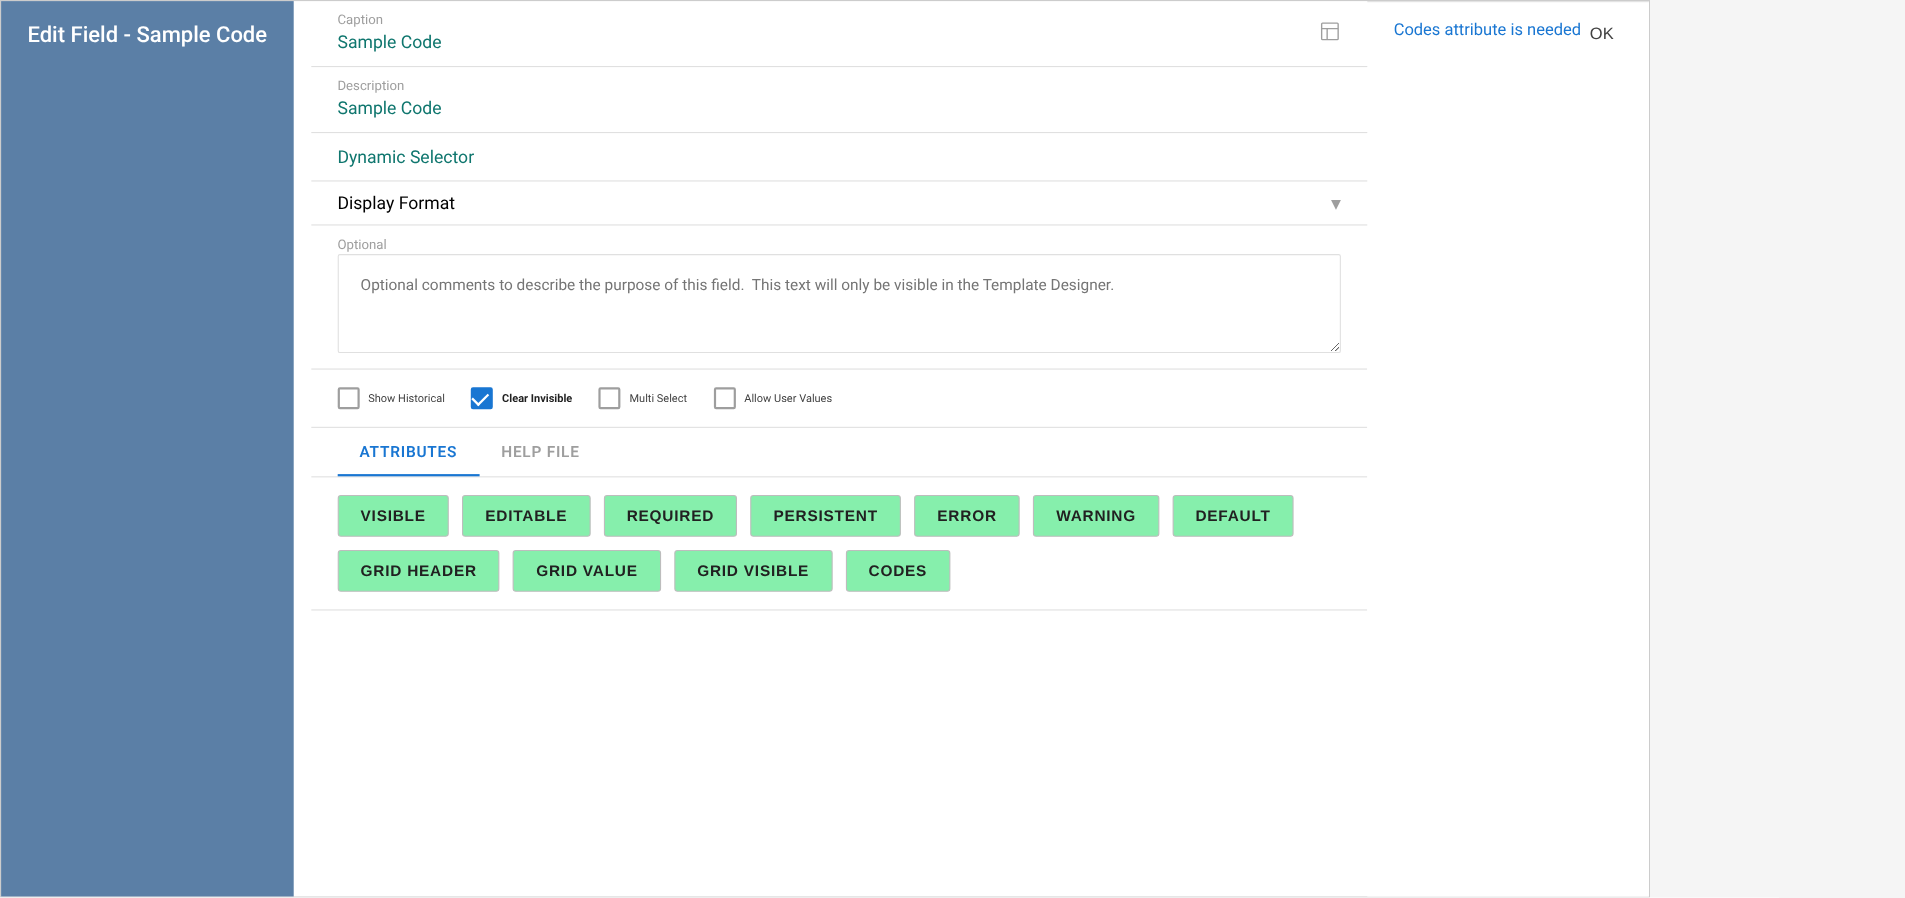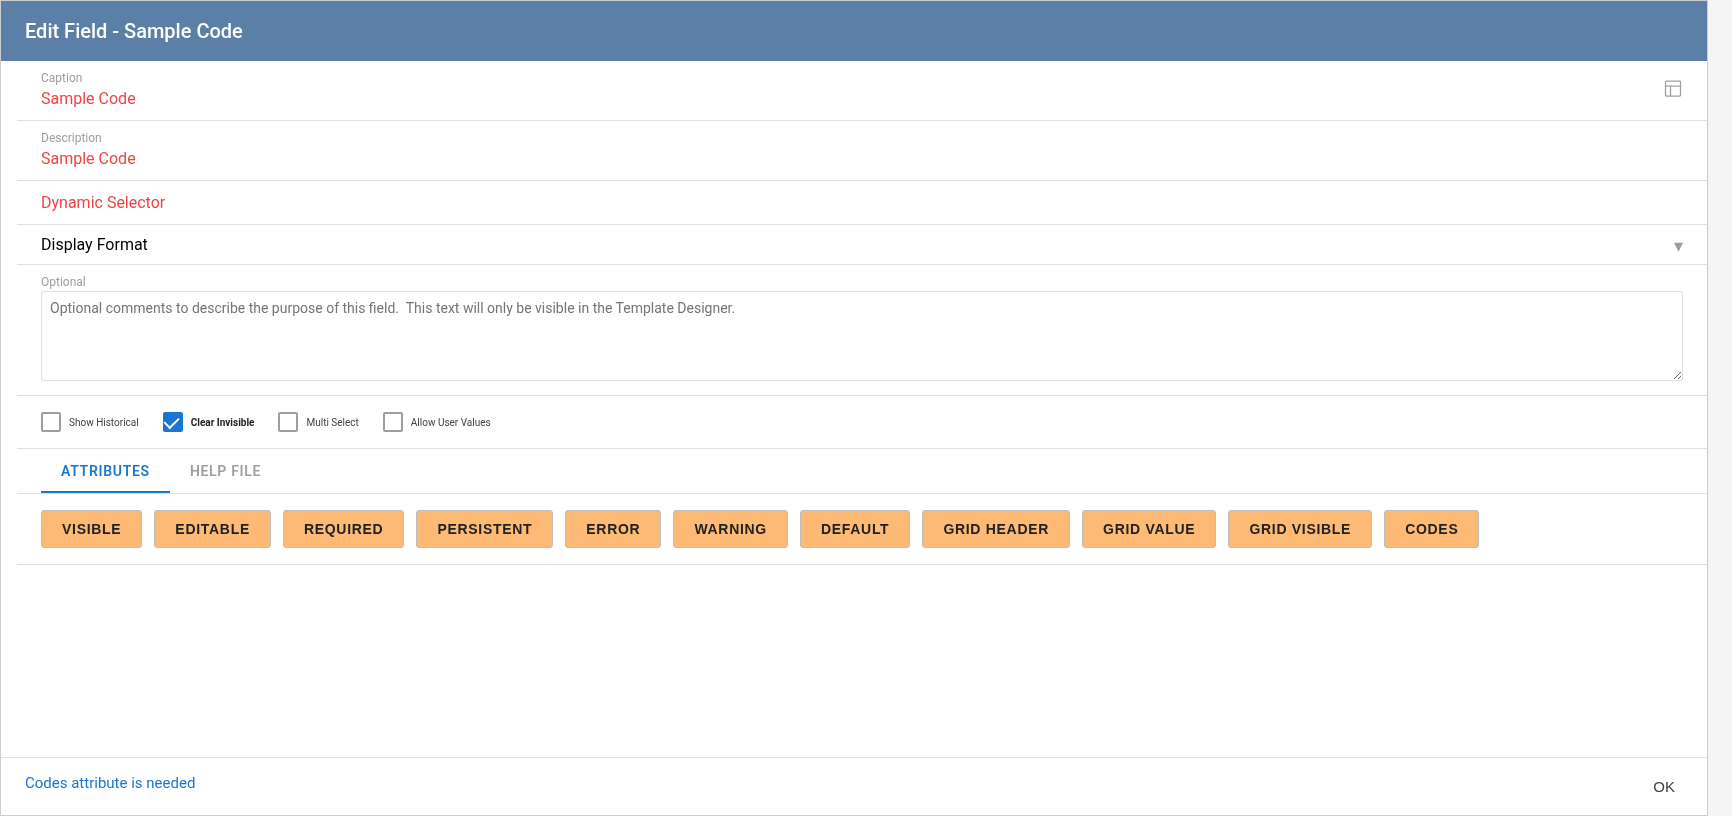--- a/index.html
+++ b/index.html
@@ -1,23 +1,23 @@
 <!DOCTYPE html>
 <html><head>
   <meta charset="utf-8">
   <style>
     * { box-sizing: border-box; margin: 0; padding: 0; }
     body { font-family: Roboto, Arial, sans-serif; background: #f5f5f5; }
 
     .dialog {
-      width: 1708px;
+      width: 1500px;
       min-height: 816px;
       background: #fff;
       display: flex;
-      flex-direction: column;
+      flex-direction: row;
       border: 1px solid #ccc;
     }
 
     .dialog-header {
       background: #5b7fa6;
       color: #fff;
       padding: 18px 24px;
       font-size: 20px;
       font-weight: 500;
     }
@@ -37,21 +37,21 @@
     }
 
     .field-label {
       font-size: 12px;
       color: #9e9e9e;
       margin-bottom: 2px;
     }
 
     .field-value {
       font-size: 16px;
-      color: #ef4444;
+      color: #0f766e;
       padding: 2px 0 4px 0;
     }
 
     .field-section-icon {
       position: absolute;
       right: 24px;
       top: 50%;
       transform: translateY(-50%);
       color: #9e9e9e;
       font-size: 20px;
@@ -83,21 +83,21 @@
       border-bottom: 1px solid #e0e0e0;
     }
 
     .purpose-textarea {
       width: 100%;
       border: 1px solid #e0e0e0;
       border-radius: 2px;
       resize: vertical;
       font-size: 14px;
       color: #9e9e9e;
-      padding: 8px;
+      padding: 20px;
       min-height: 90px;
       font-family: inherit;
       outline: none;
     }
 
     .checkboxes-section {
       padding: 16px 24px;
       display: flex;
       align-items: center;
       gap: 24px;
@@ -175,21 +175,21 @@
       display: flex;
       flex-wrap: wrap;
       gap: 12px;
       border-bottom: 1px solid #e0e0e0;
     }
 
     .attr-button {
       padding: 10px 20px;
       border: 1px solid #bdbdbd;
       border-radius: 3px;
-      background: #fdba74;
+      background: #86efac;
       font-size: 14px;
       font-weight: 600;
       letter-spacing: 0.05em;
       color: #212121;
       cursor: pointer;
       text-transform: uppercase;
     }
 
     .dialog-footer {
       padding: 16px 24px;

